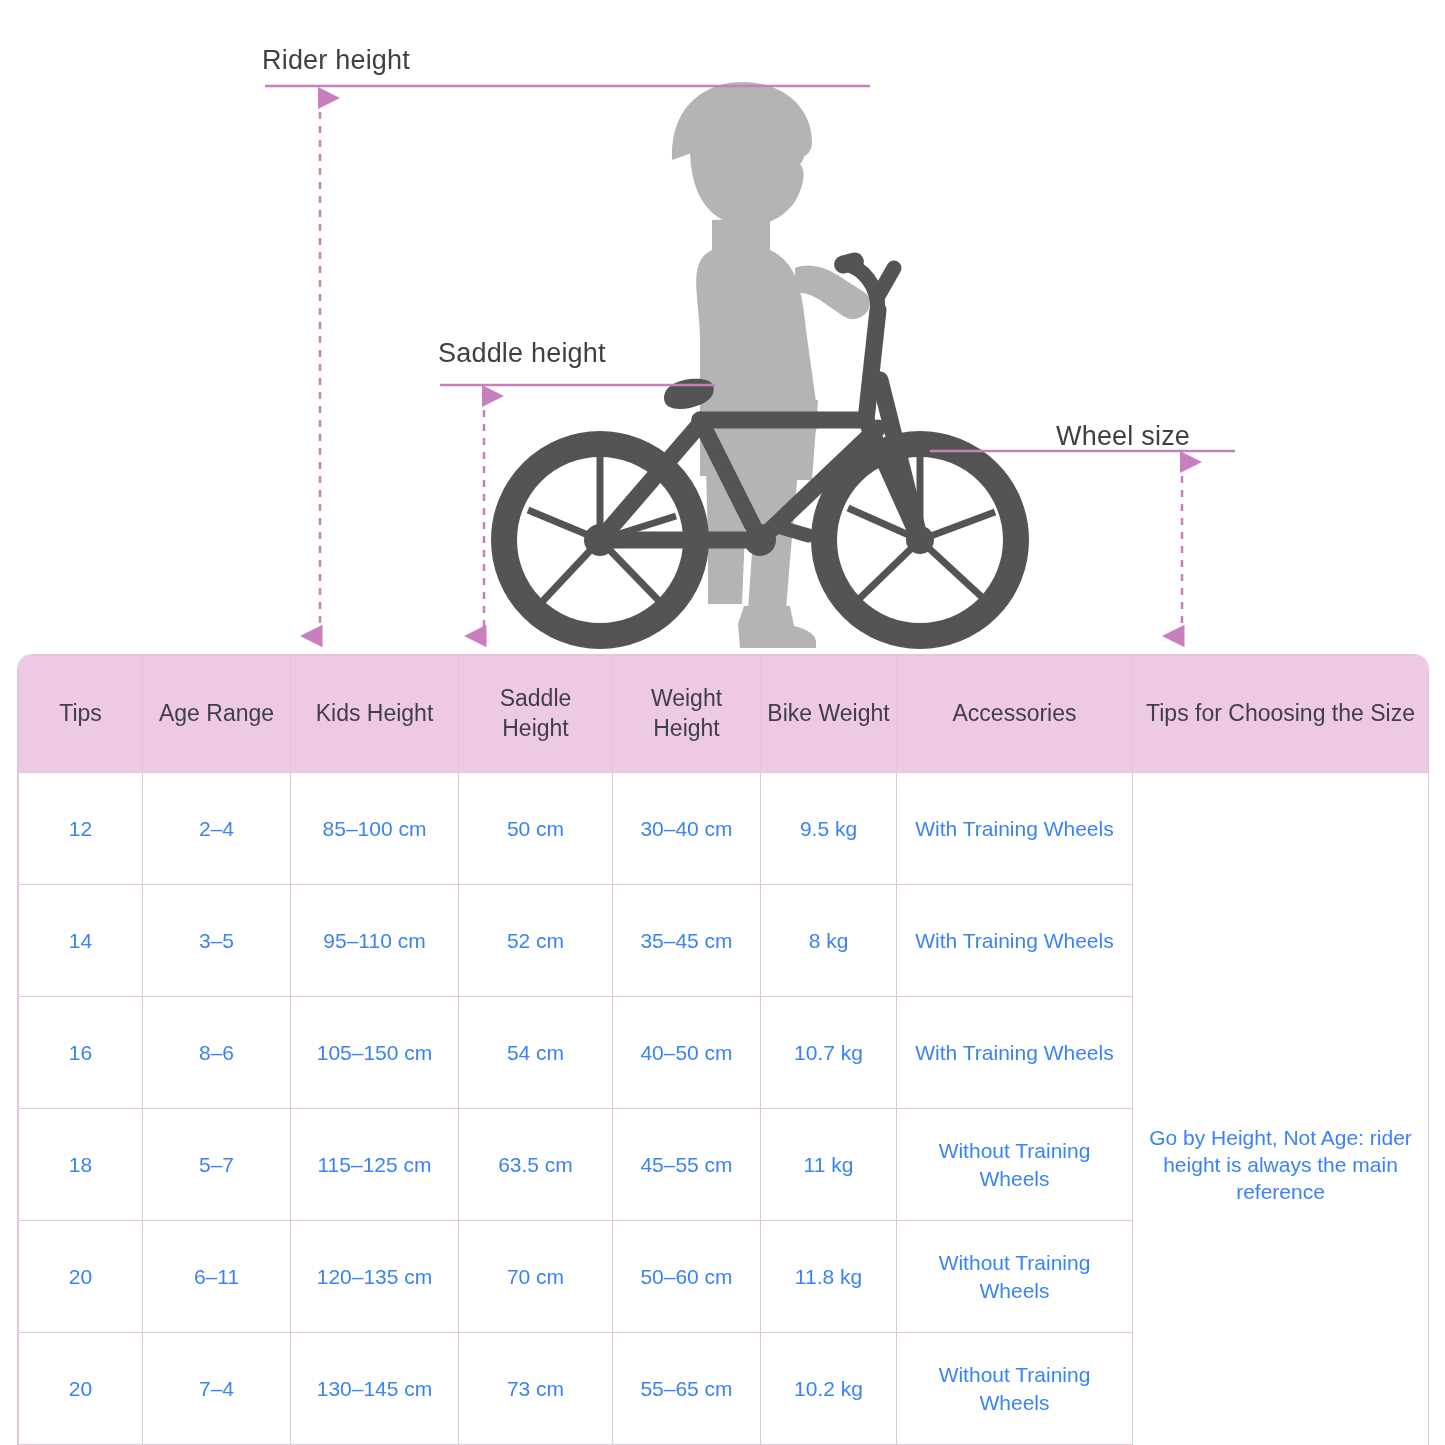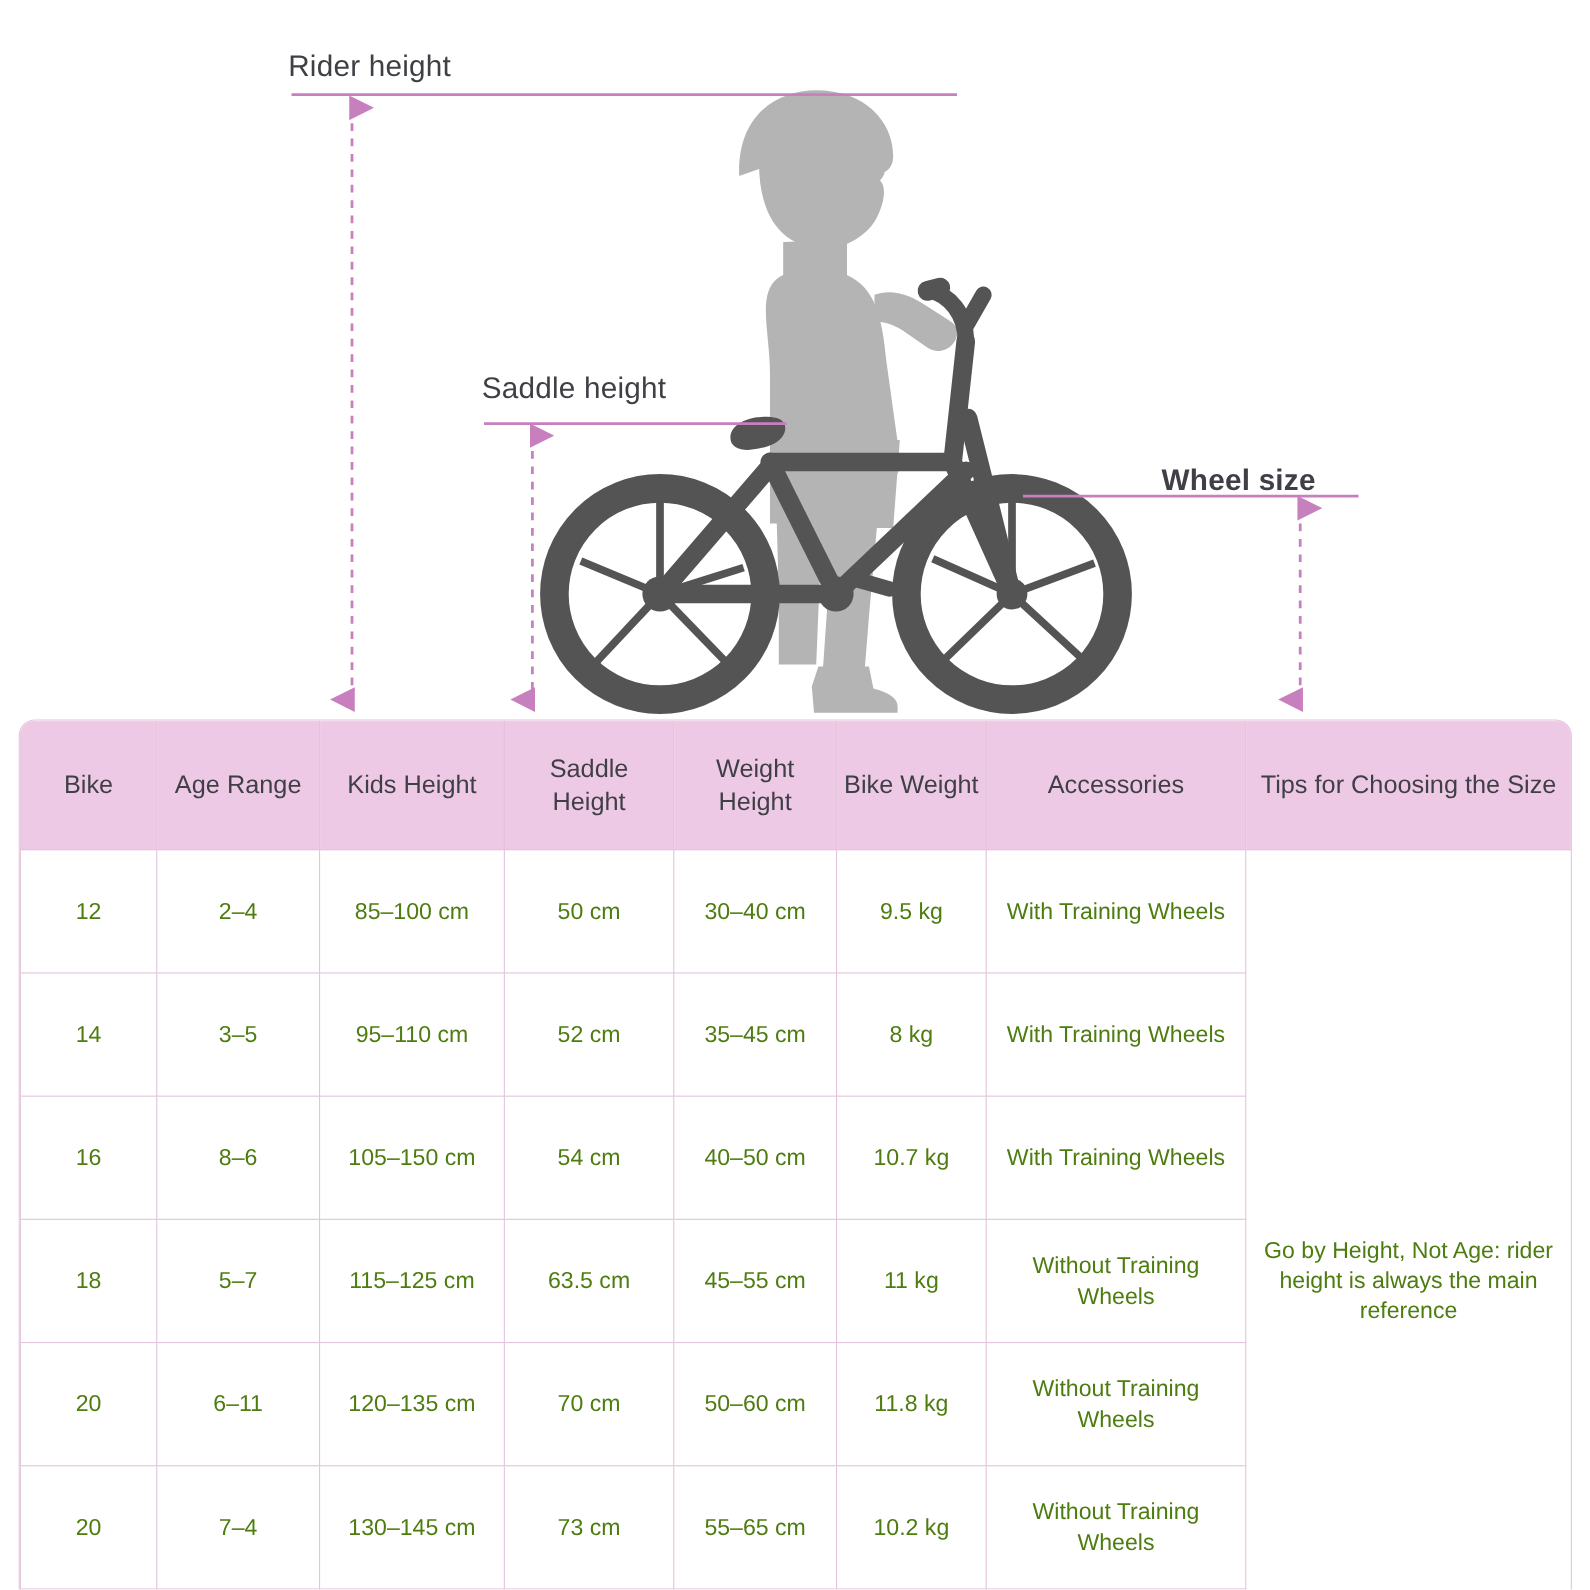--- a/index.html
+++ b/index.html
@@ -30,21 +30,21 @@
 
   .annot-label {
     position: absolute;
     font-size: 27px;
     color: #3f3f46;
     white-space: nowrap;
     letter-spacing: 0.2px;
   }
   #label-rider { left: 262px; top: 45px; }
   #label-saddle { left: 438px; top: 338px; }
-  #label-wheel { left: 1056px; top: 421px; font-weight: bold; }
+  #label-wheel { left: 1056px; top: 421px; }
 
   
   #size-table-wrap {
     position: absolute;
     left: 18px;
     top: 655px;
     width: 1410px;
   }
   table.size-table {
     border-collapse: collapse;
@@ -52,21 +52,21 @@
     table-layout: fixed;
     border-radius: 14px;
     overflow: hidden;
   }
   table.size-table th,
   table.size-table td {
     border: 1px solid #e2c4dd;
     text-align: center;
     vertical-align: middle;
     font-size: 21px;
-    color: #4d7c0f;
+    color: #3b82f6;
     font-weight: normal;
     padding: 10px 6px;
     line-height: 1.3;
   }
   table.size-table thead th {
     background: #eec9e6;
     font-size: 23px;
     height: 96px;
     color: #3f3f46;
     border-color: #e2c4dd;
@@ -221,21 +221,21 @@
         <col class="col-age">
         <col class="col-kids">
         <col class="col-saddle">
       <col class="col-inseam">
         <col class="col-weight">
         <col class="col-acc">
         <col class="col-tips">
     </colgroup>
     <thead>
       <tr>
-        <th>Bike</th>
+        <th>Tips</th>
         <th>Age Range</th>
         <th>Kids Height</th>
         <th>Saddle Height</th>
         <th>Weight Height</th>
         <th>Bike Weight</th>
         <th>Accessories</th>
         <th>Tips for Choosing the Size</th>
       </tr>
     </thead>
     <tbody>

